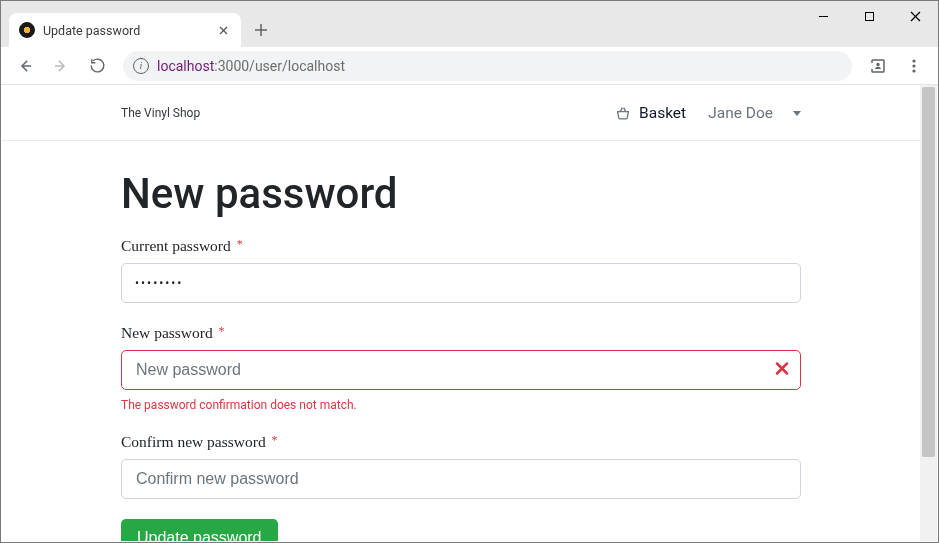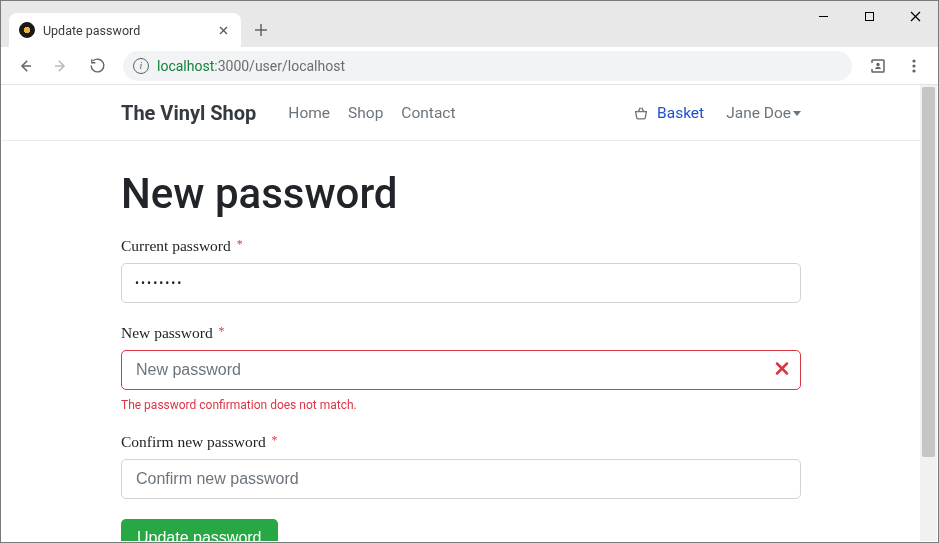--- a/index.html
+++ b/index.html
@@ -93,21 +93,21 @@
     font-size: 14px;
     color:#202124;
     margin: 0 6px;
   }
   .omnibox .info-icon {
     width:16px; height:16px; border:1.5px solid #5f6368; border-radius:50%;
     display:flex; align-items:center; justify-content:center;
     font-size:10px; color:#5f6368; font-family: Georgia, serif;
     font-style:italic; line-height:1;
   }
-  .omnibox .url-host { color:#15803d; }
+  .omnibox .url-host { color:#701a75; }
   .omnibox .url-rest { color:#6d6d6d; }
 
   
   .viewport {
     position: absolute;
     top: 84px; 
     left: 1px; right: 1px; bottom: 1px;
     overflow: hidden;
     background:#fff;
   }
@@ -129,27 +129,27 @@
     border-bottom: 1px solid #e9ecef;
     display:flex; align-items:center;
     padding: 0 0;
   }
   .container {
     width: 700px;
     margin: 0 auto;
     padding: 0 10px;
   }
   .navbar .container { display:flex; align-items:center; }
-  .brand { font-size: 20px; color:#343a40; margin-right: 32px; white-space:nowrap;font-weight:bold; }
+  .brand { font-size: 12px; color:#343a40; margin-right: 24px; white-space:nowrap; }
   .navlinks { display:flex; gap: 18px; }
   .navlink { font-size: 15.5px; color:#6c757d; }
   .navspacer { flex:1; }
   .navright { display:flex; align-items:center; gap: 22px; }
-  .basket { display:flex; align-items:center; gap:8px; color:#1d4ed8; font-size:15.5px; }
-  .userdrop { display:flex; align-items:center; gap:2px; color:#6c757d; font-size:15.5px; }
+  .basket { display:flex; align-items:center; gap:8px; color:#0f172a; font-size:15.5px; }
+  .userdrop { display:flex; align-items:center; gap:20px; color:#6c757d; font-size:15.5px; }
   .caret {
     width:0; height:0; border-left:4px solid transparent; border-right:4px solid transparent;
     border-top:5px solid #6c757d; margin-top:2px;
   }
 
   .content { padding-top: 18px; }
   h1.page-title {
     font-size: 42px; font-weight: 500; color:#212529; margin: 10px 0 18px 0;
   }
   .form-group { margin-bottom: 20px; }
@@ -265,25 +265,20 @@
       </svg>
   </div>
 </div>
 
 <div class="viewport">
   <div class="page">
 
     <div class="navbar">
       <div class="container">
         <span class="brand">The Vinyl Shop</span>
-        <div class="navlinks">
-          <span class="navlink">Home</span>
-          <span class="navlink">Shop</span>
-          <span class="navlink">Contact</span>
-        </div>
         <div class="navspacer"></div>
         <div class="navright">
           <span class="basket">
             <svg width="16" height="16" viewBox="0 0 24 24" fill="none" stroke="#6c757d" stroke-width="2">
                 <path d="M4 10h16l-1.5 9a2 2 0 0 1-2 1.7H7.5a2 2 0 0 1-2-1.7L4 10z"></path>
                 <path d="M8 10l3-6"></path>
                 <path d="M16 10l-3-6"></path>
               </svg>
             <span>Basket</span>
           </span>

